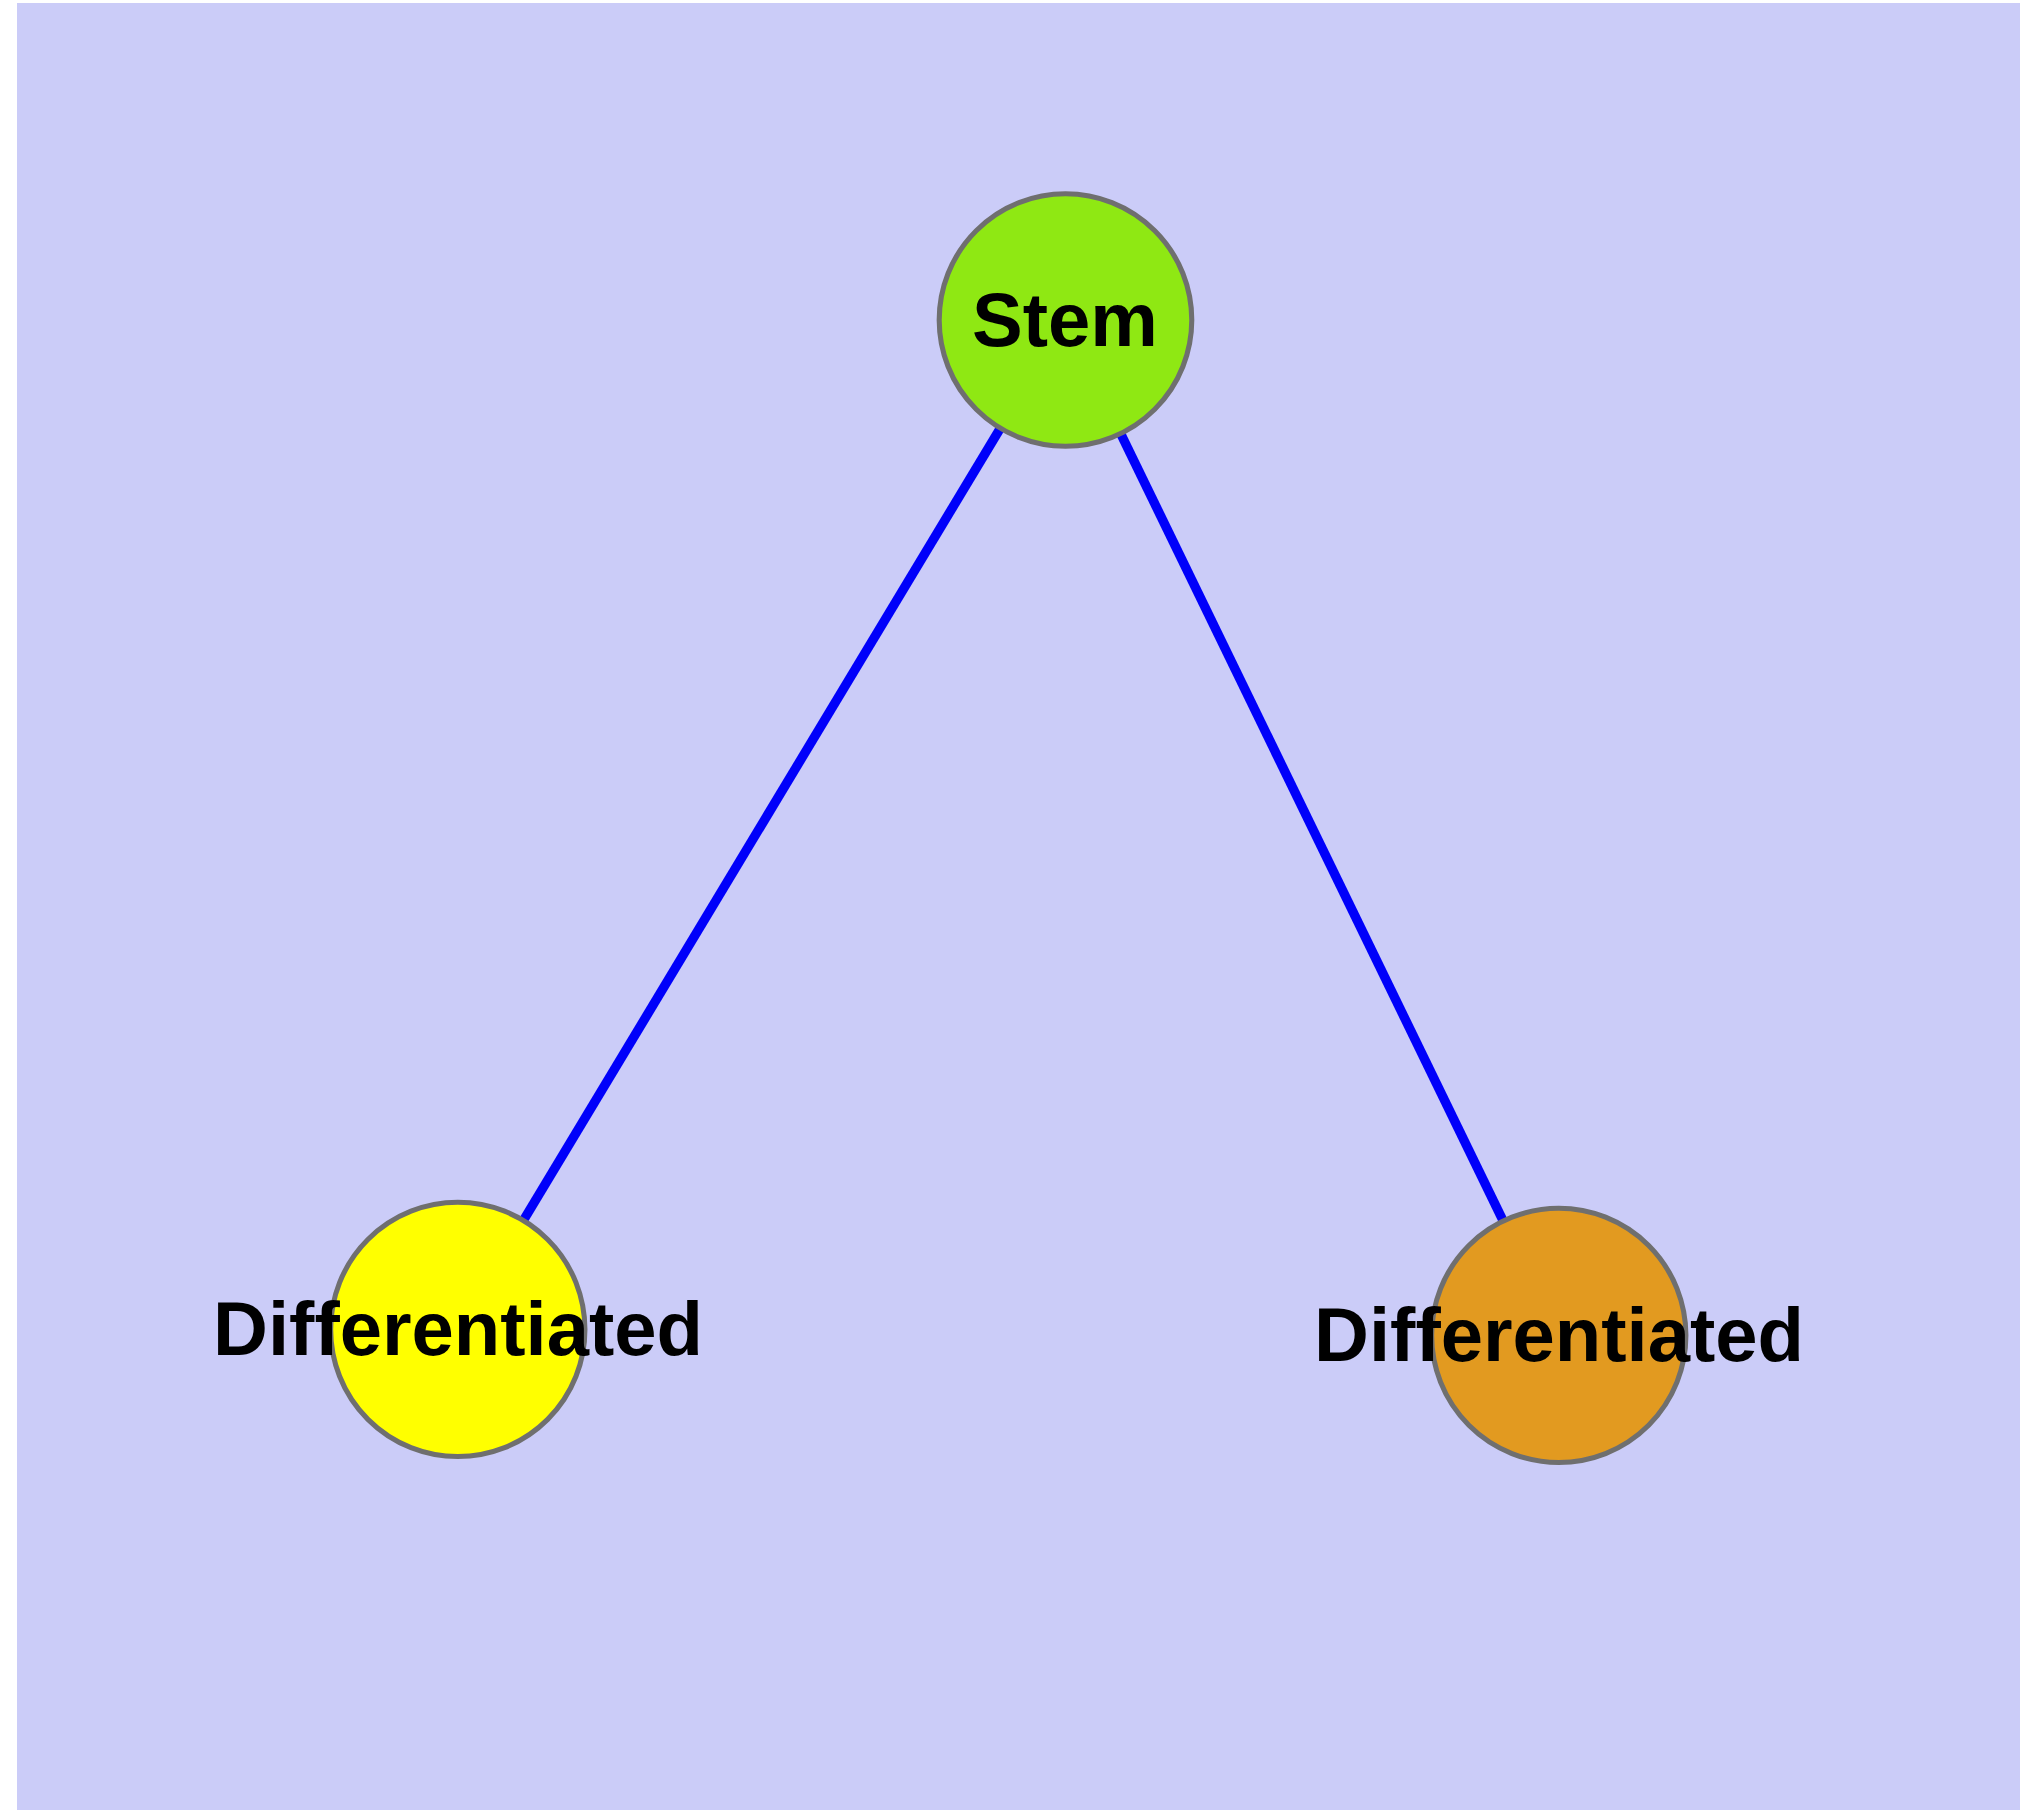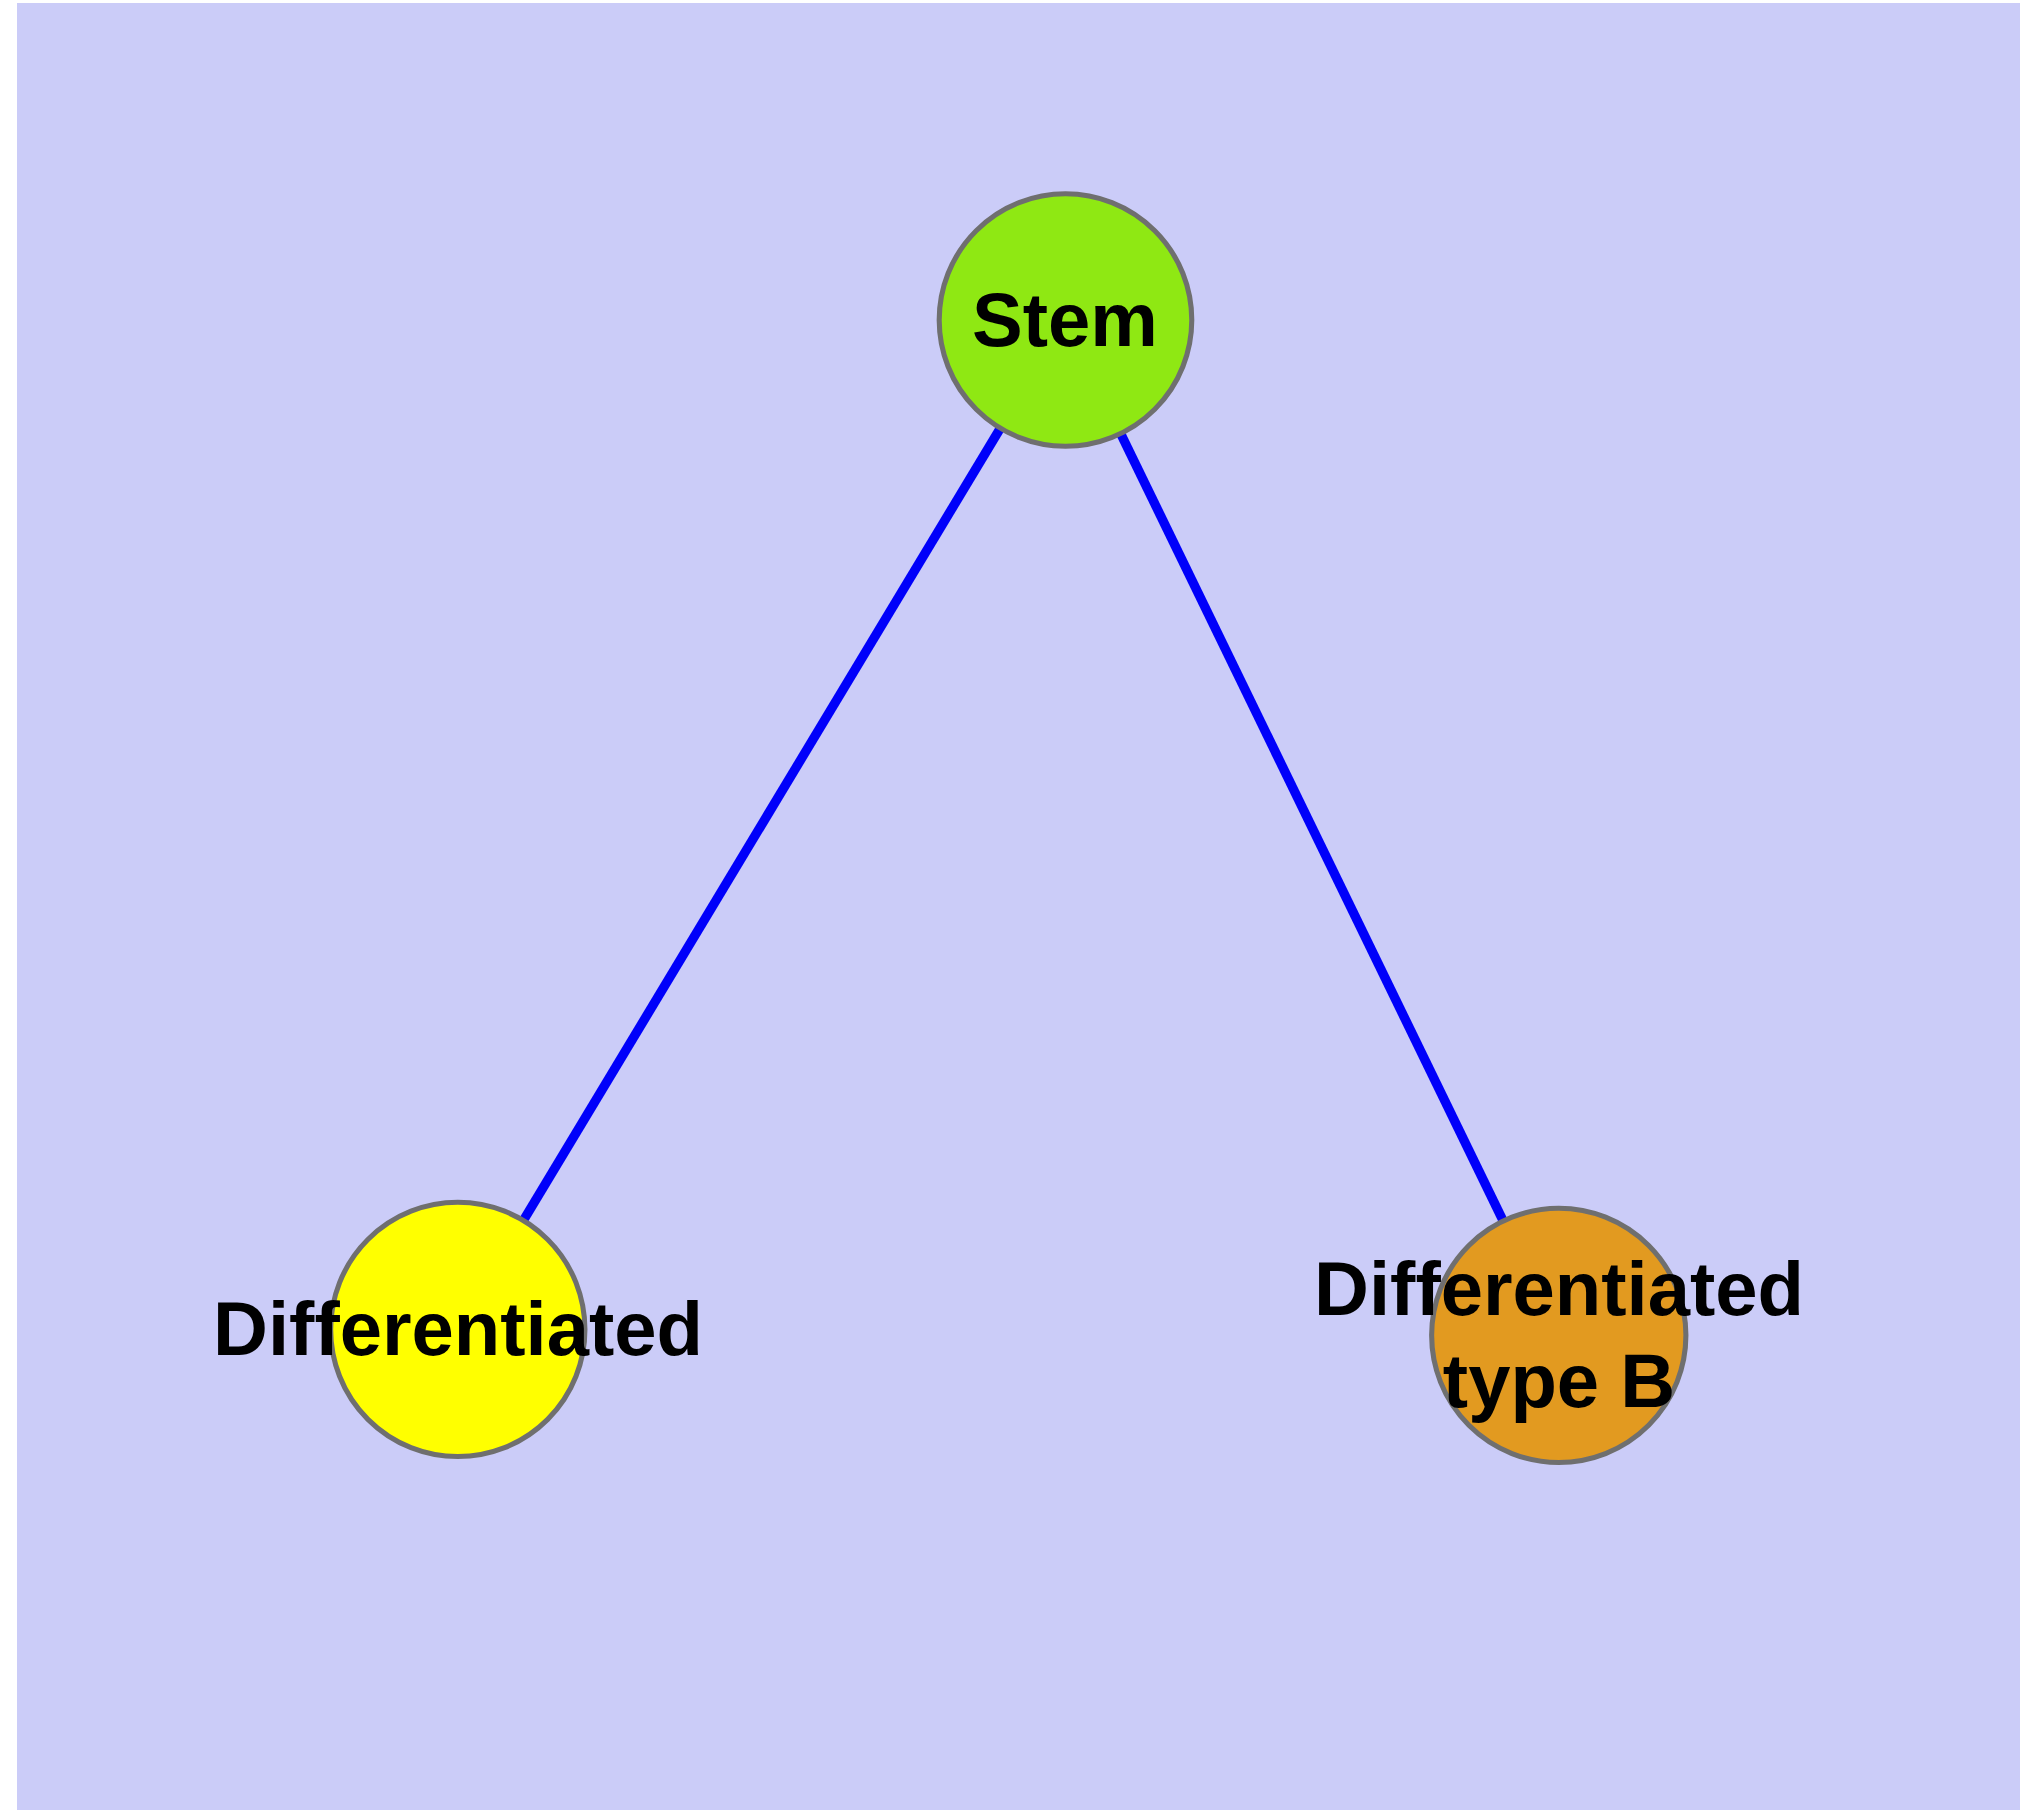--- a/index.html
+++ b/index.html
@@ -55,17 +55,16 @@
     </svg>
   <div class="labels-layer">
       <div class="node-label" style="left: 1048px; top: 317px; color: rgb(0, 0, 0); font-size: 76px; line-height: 92px;">
         <div>Stem</div>
       </div>
       <div class="node-label" style="left: 441px; top: 1326px; color: rgb(0, 0, 0); font-size: 76px; line-height: 92px;">
         <div>Differentiated</div>
       </div>
       <div class="node-label" style="left: 1542px; top: 1332px; color: rgb(0, 0, 0); font-size: 76px; line-height: 92px;">
         <div>Differentiated</div>
-        <div>type B</div>
       </div>
     </div>
 </div>
 
 
 </body></html>

